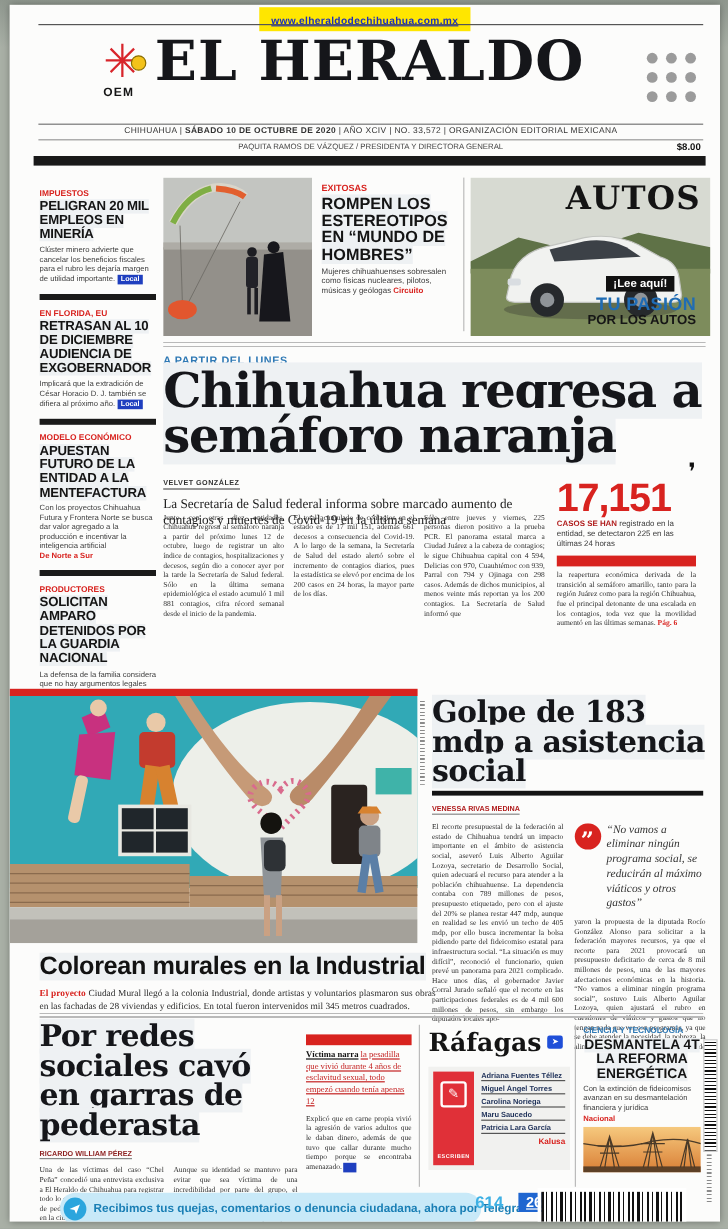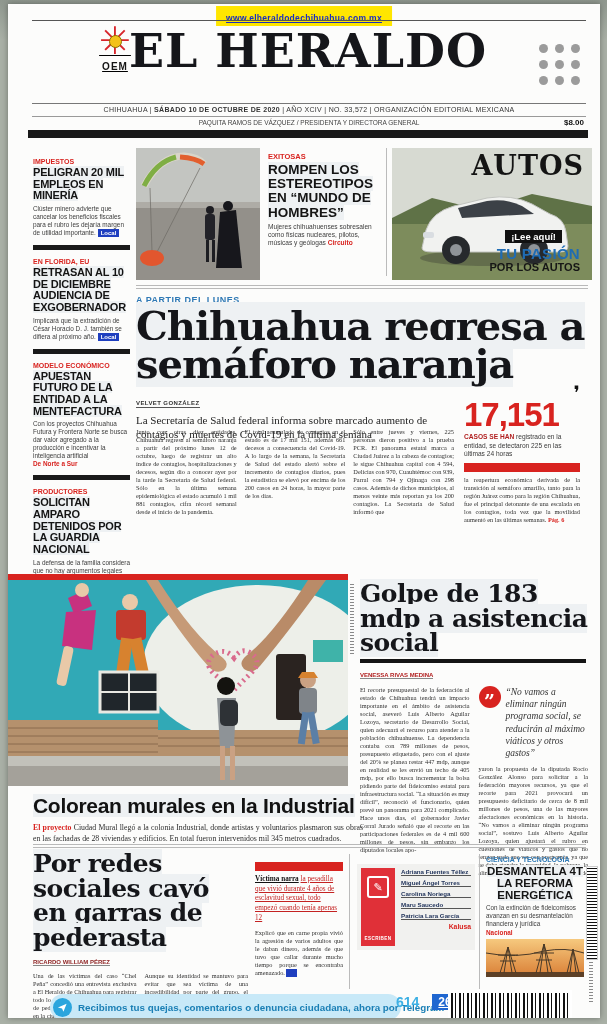--- a/index.html
+++ b/index.html
@@ -58,21 +58,21 @@
 <body>
 
 <div class="stage">
  <div class="page">
 
   <div class="abs url-band">
     <span>www.elheraldodechihuahua.com.mx</span>
   </div>
 
   <div class="abs" style="left:24px;right:14px;top:16px;border-top:1px solid #555;"></div>
-  <div class="abs" style="left:78px;top:17px;width:58px;text-align:center;text-decoration:underline;">
+  <div class="abs" style="left:78px;top:28px;width:58px;text-align:left;">
     <div style="position:relative;height:40px;">
       <span style="font-size:38px;color:#d8252b;line-height:40px;">✳</span>
       <span style="position:absolute;left:50%;top:50%;width:11px;height:11px;margin:-6px 0 0 -6px;border-radius:50%;background:#f3c21a;border:1px solid #8a6d00;"></span>
     </div>
     <div style="font-weight:800;font-size:10px;color:#151515;letter-spacing:1px;">OEM</div>
   </div>
   <div class="abs" style="left:120px;top:24px;width:360px;text-align:center;">
     <div class="serif mast-title">EL HERALDO</div>
   </div>
   <div class="abs dots" style="right:20px;top:40px;">
@@ -291,20 +291,24 @@
     </div>
     <div class="tiny bodyserif" style="margin-top:5px;height:52px;overflow:hidden;">
       <span>Explicó que en carne propia vivió la agresión de varios adultos que le daban dinero, además de que tuvo que callar durante mucho tiempo porque se encontraba amenazado.</span>
       <span class="linkbox">&nbsp;&nbsp;&nbsp;</span>
     </div>
   </div>
 
   <div class="abs vdiv" style="left:341px;top:850px;height:135px;"></div>
 
   <div class="abs" style="left:349px;top:852px;width:118px;">
+    <div style="display:flex;align-items:center;gap:5px;">
+      <span class="serif" style="font-size:21px;font-weight:bold;color:#141414;">Ráfagas</span>
+      <span style="width:13px;height:11px;background:#1f4fd8;border-radius:2px;color:#fff;font-size:7px;text-align:center;line-height:11px;">➤</span>
+    </div>
     <div style="display:flex;gap:6px;margin-top:8px;background:#f1f1ef;padding:4px;">
       <div style="flex:0 0 34px;background:#e03038;height:78px;text-align:center;position:relative;">
         <div style="margin:8px auto 0;width:18px;height:18px;border:2px solid #fff;border-radius:3px;color:#fff;font-size:11px;line-height:18px;">✎</div>
         <div style="position:absolute;bottom:5px;left:0;right:0;color:#fff;font-size:4.6px;font-weight:bold;letter-spacing:.4px;">ESCRIBEN</div>
       </div>
       <div style="flex:1;">
         <ul class="names">
           <li>Adriana Fuentes Téllez</li>
           <li>Miguel Ángel Torres</li>
           <li>Carolina Noriega</li>

